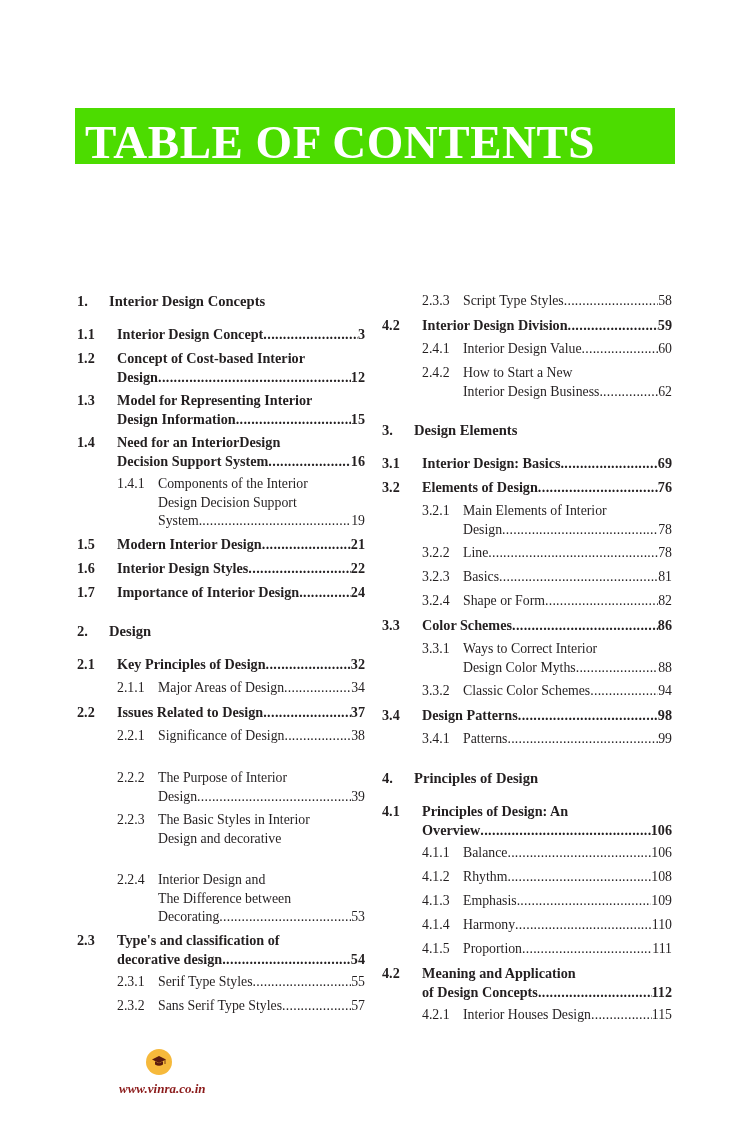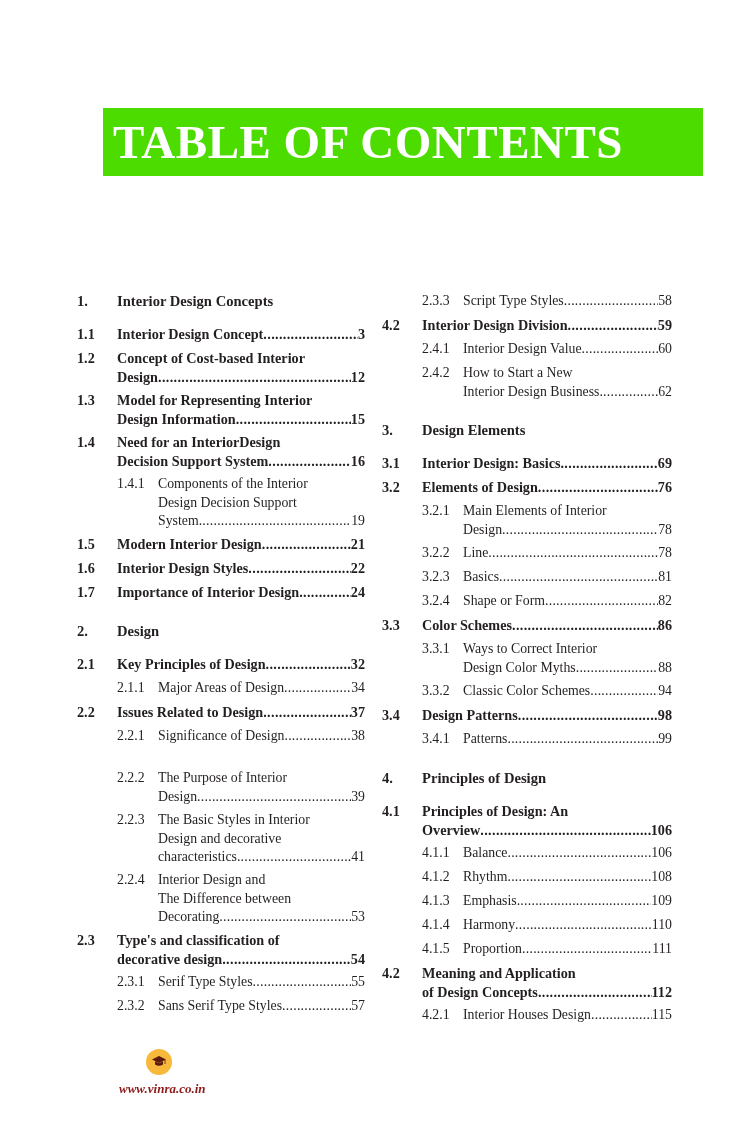--- a/index.html
+++ b/index.html
@@ -1,28 +1,28 @@
 <!DOCTYPE html>
 <html><head>
 <meta charset="utf-8">
 <style>
   html, body { margin:0; padding:0; background:#ffffff; }
   body { width:750px; height:1140px; position:relative; overflow:hidden;
          font-family:"Liberation Serif", "DejaVu Serif", serif; color:#231f20; }
-  .banner { position:absolute; left:75px; top:108px; width:600px; height:68px; background:#4cdc00;margin-left:28px; }
+  .banner { position:absolute; left:75px; top:108px; width:600px; height:56px; background:#4cdc00; }
   .banner-title { position:absolute; left:10px; top:4px; font-family:"Liberation Serif", serif;
                   font-weight:bold; font-size:47px; color:#ffffff; letter-spacing:0.5px; line-height:60px; }
   .col { position:absolute; top:0; }
   .col-left { left:77px; width:288px; }
   .col-right { left:382px; width:290px; }
   .entry { position:absolute; left:0; right:0; font-size:14.2px; line-height:18.5px; }
   .entry .num { position:absolute; left:0; top:0; }
   .entry .body { position:absolute; top:0; right:0; }
   .entry.chapter { font-weight:bold; font-size:14.6px; }
-  .entry.chapter .body { left:40px; }
+  .entry.chapter .body { left:32px; }
   .entry.section { font-weight:bold; }
   .entry.section .body { left:40px; }
   .entry.subsection { font-size:13.8px; }
   .entry.subsection .num { left:40px; }
   .entry.subsection .body { left:81px; }
   .line { position:relative; display:flex; white-space:nowrap; }
   .line .txt { flex:0 0 auto; }
   .line .dots { flex:1 1 auto; overflow:hidden; white-space:nowrap; letter-spacing:0.5px; }
   .line .dots::after { content:". . . . . . . . . . . . . . . . . . . . . . . . . . . . . . . . . . . . . . . . . . . . . . . . . . . . . . . . . . . . . . . . . . . . . . . . . ."; letter-spacing:-1.6px; }
   .line .pg { flex:0 0 auto; }
@@ -206,25 +206,20 @@
     </div>
     <div class="entry subsection" style="top: 811px;">
       <span class="num">2.2.3</span>
       <div class="body">
         <div class="line">
           <span class="txt">The Basic Styles in Interior</span>
         </div>
         <div class="line">
           <span class="txt">Design and decorative</span>
         </div>
-        <div class="line">
-          <span class="txt">characteristics</span>
-          <span class="dots"></span>
-          <span class="pg">41</span>
-        </div>
       </div>
     </div>
     <div class="entry subsection" style="top: 871px;">
       <span class="num">2.2.4</span>
       <div class="body">
         <div class="line">
           <span class="txt">Interior Design and</span>
         </div>
         <div class="line">
           <span class="txt">The Difference between</span>

